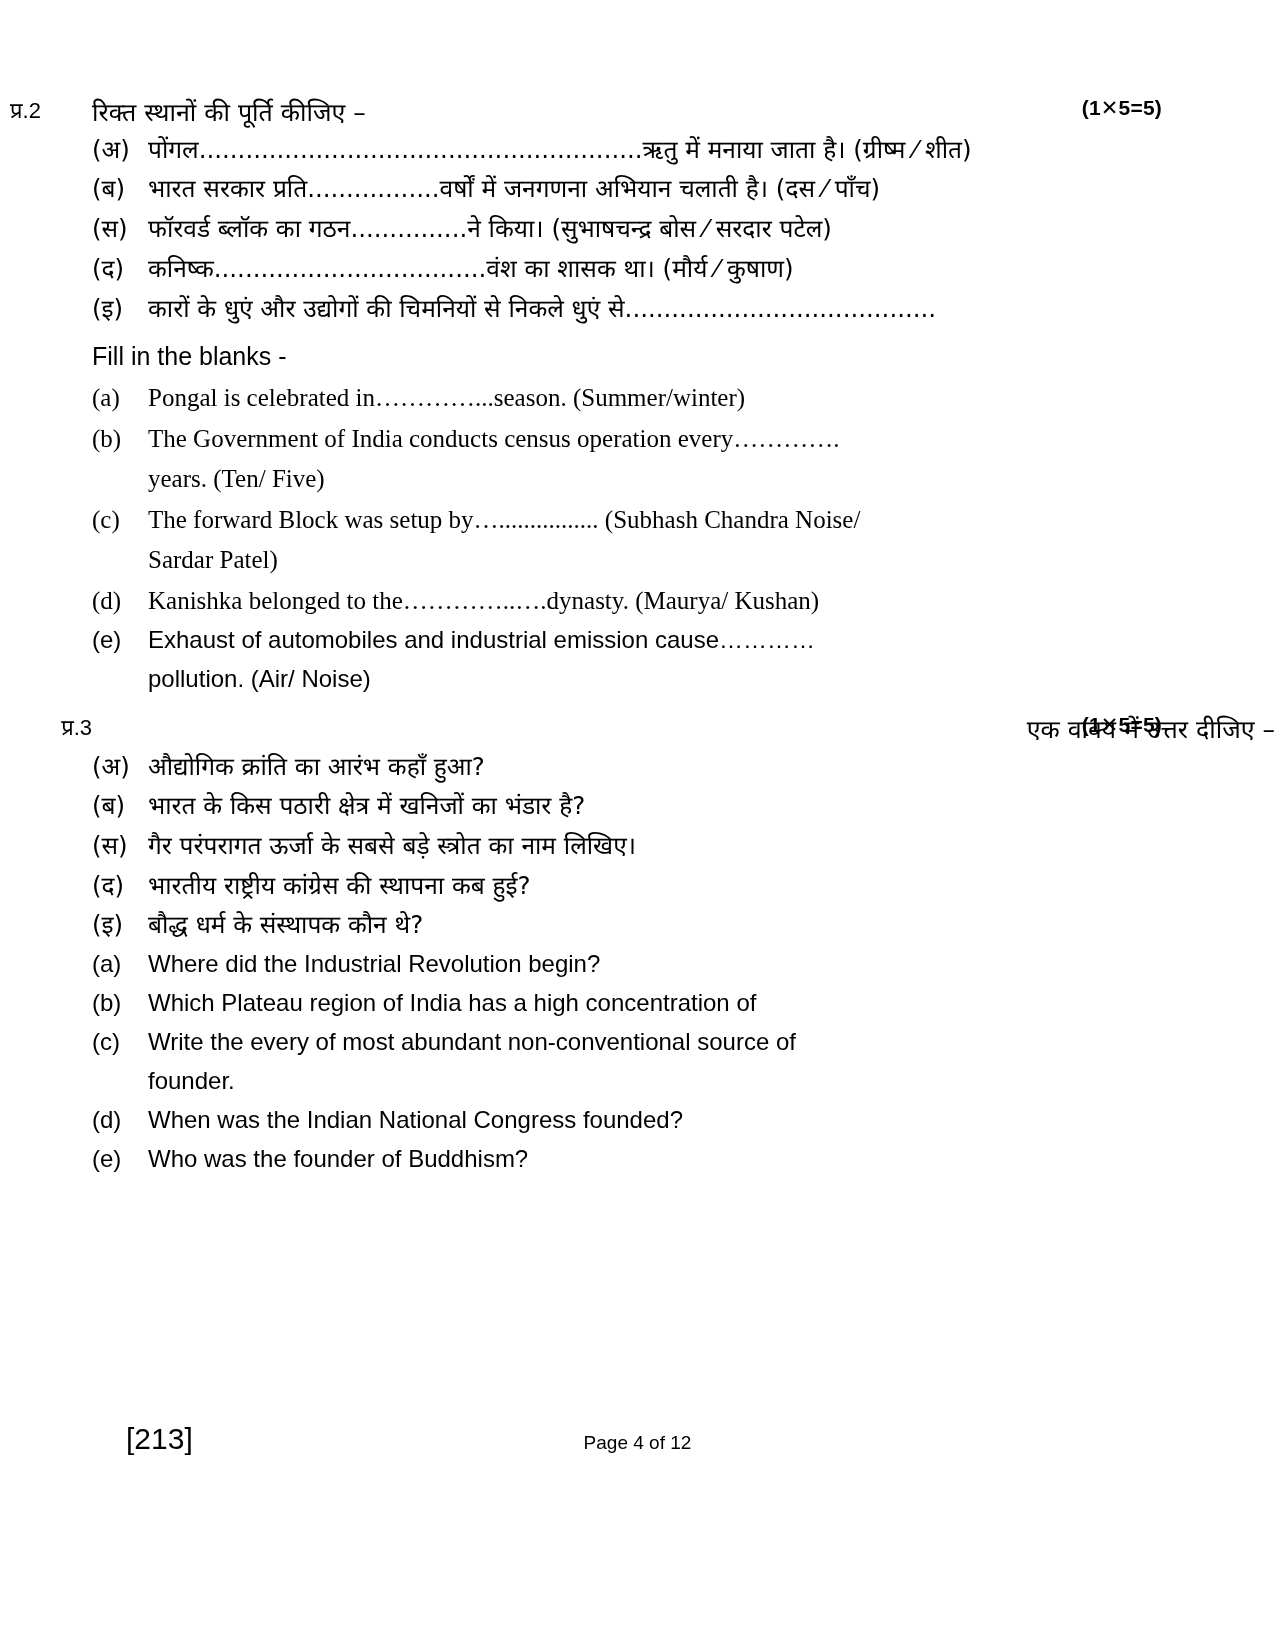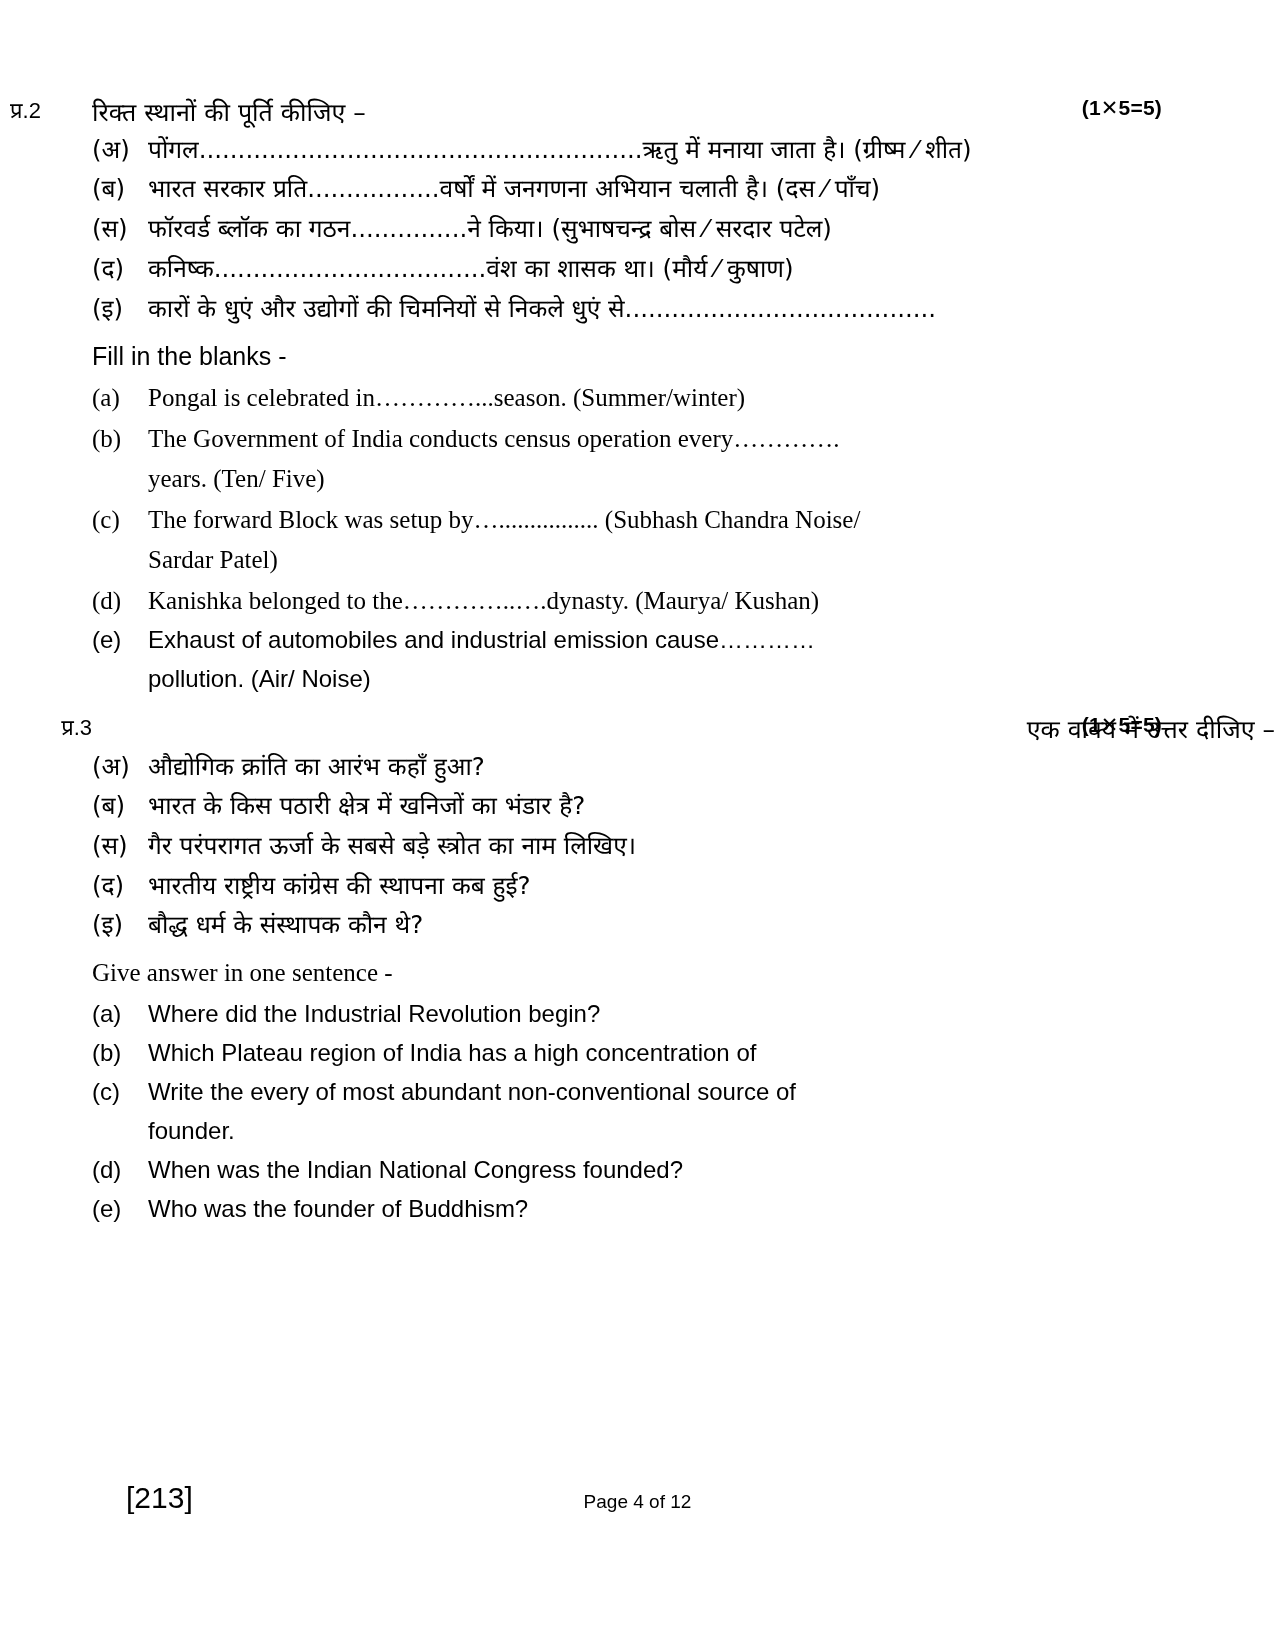--- a/index.html
+++ b/index.html
@@ -98,21 +98,21 @@
 
   .cont {
     margin-left: 148px;
   }
 
   
   .footer {
     position: absolute;
     left: 0;
     right: 0;
-    top: 1483px;
+    top: 1424px;
     height: 60px;
   }
   .footer-code {
     position: absolute;
     left: 126px;
     top: 0;
     font-family: "Liberation Sans", "DejaVu Sans", sans-serif;
     font-size: 30px;
     line-height: 1;
   }
@@ -216,21 +216,20 @@
     </div>
     <div class="item hi">
       <span class="item-label deva">(द)</span>
       <span class="item-body deva">भारतीय राष्ट्रीय कांग्रेस की स्थापना कब हुई?</span>
     </div>
     <div class="item hi">
       <span class="item-label deva">(इ)</span>
       <span class="item-body deva">बौद्ध धर्म के संस्थापक कौन थे?</span>
     </div>
 
-    <div class="section-head serif" style="font-size:25px;line-height:1.6;">Give answer in one sentence -</div>
 
     <div class="item en-sans">
       <span class="item-label sans">(a)</span>
       <span class="item-body sans">Where did the Industrial Revolution begin?</span>
     </div>
     <div class="item en-sans">
       <span class="item-label sans">(b)</span>
       <span class="item-body sans">Which Plateau region of India has a high concentration of</span>
     </div>
     <div class="item en-sans">

